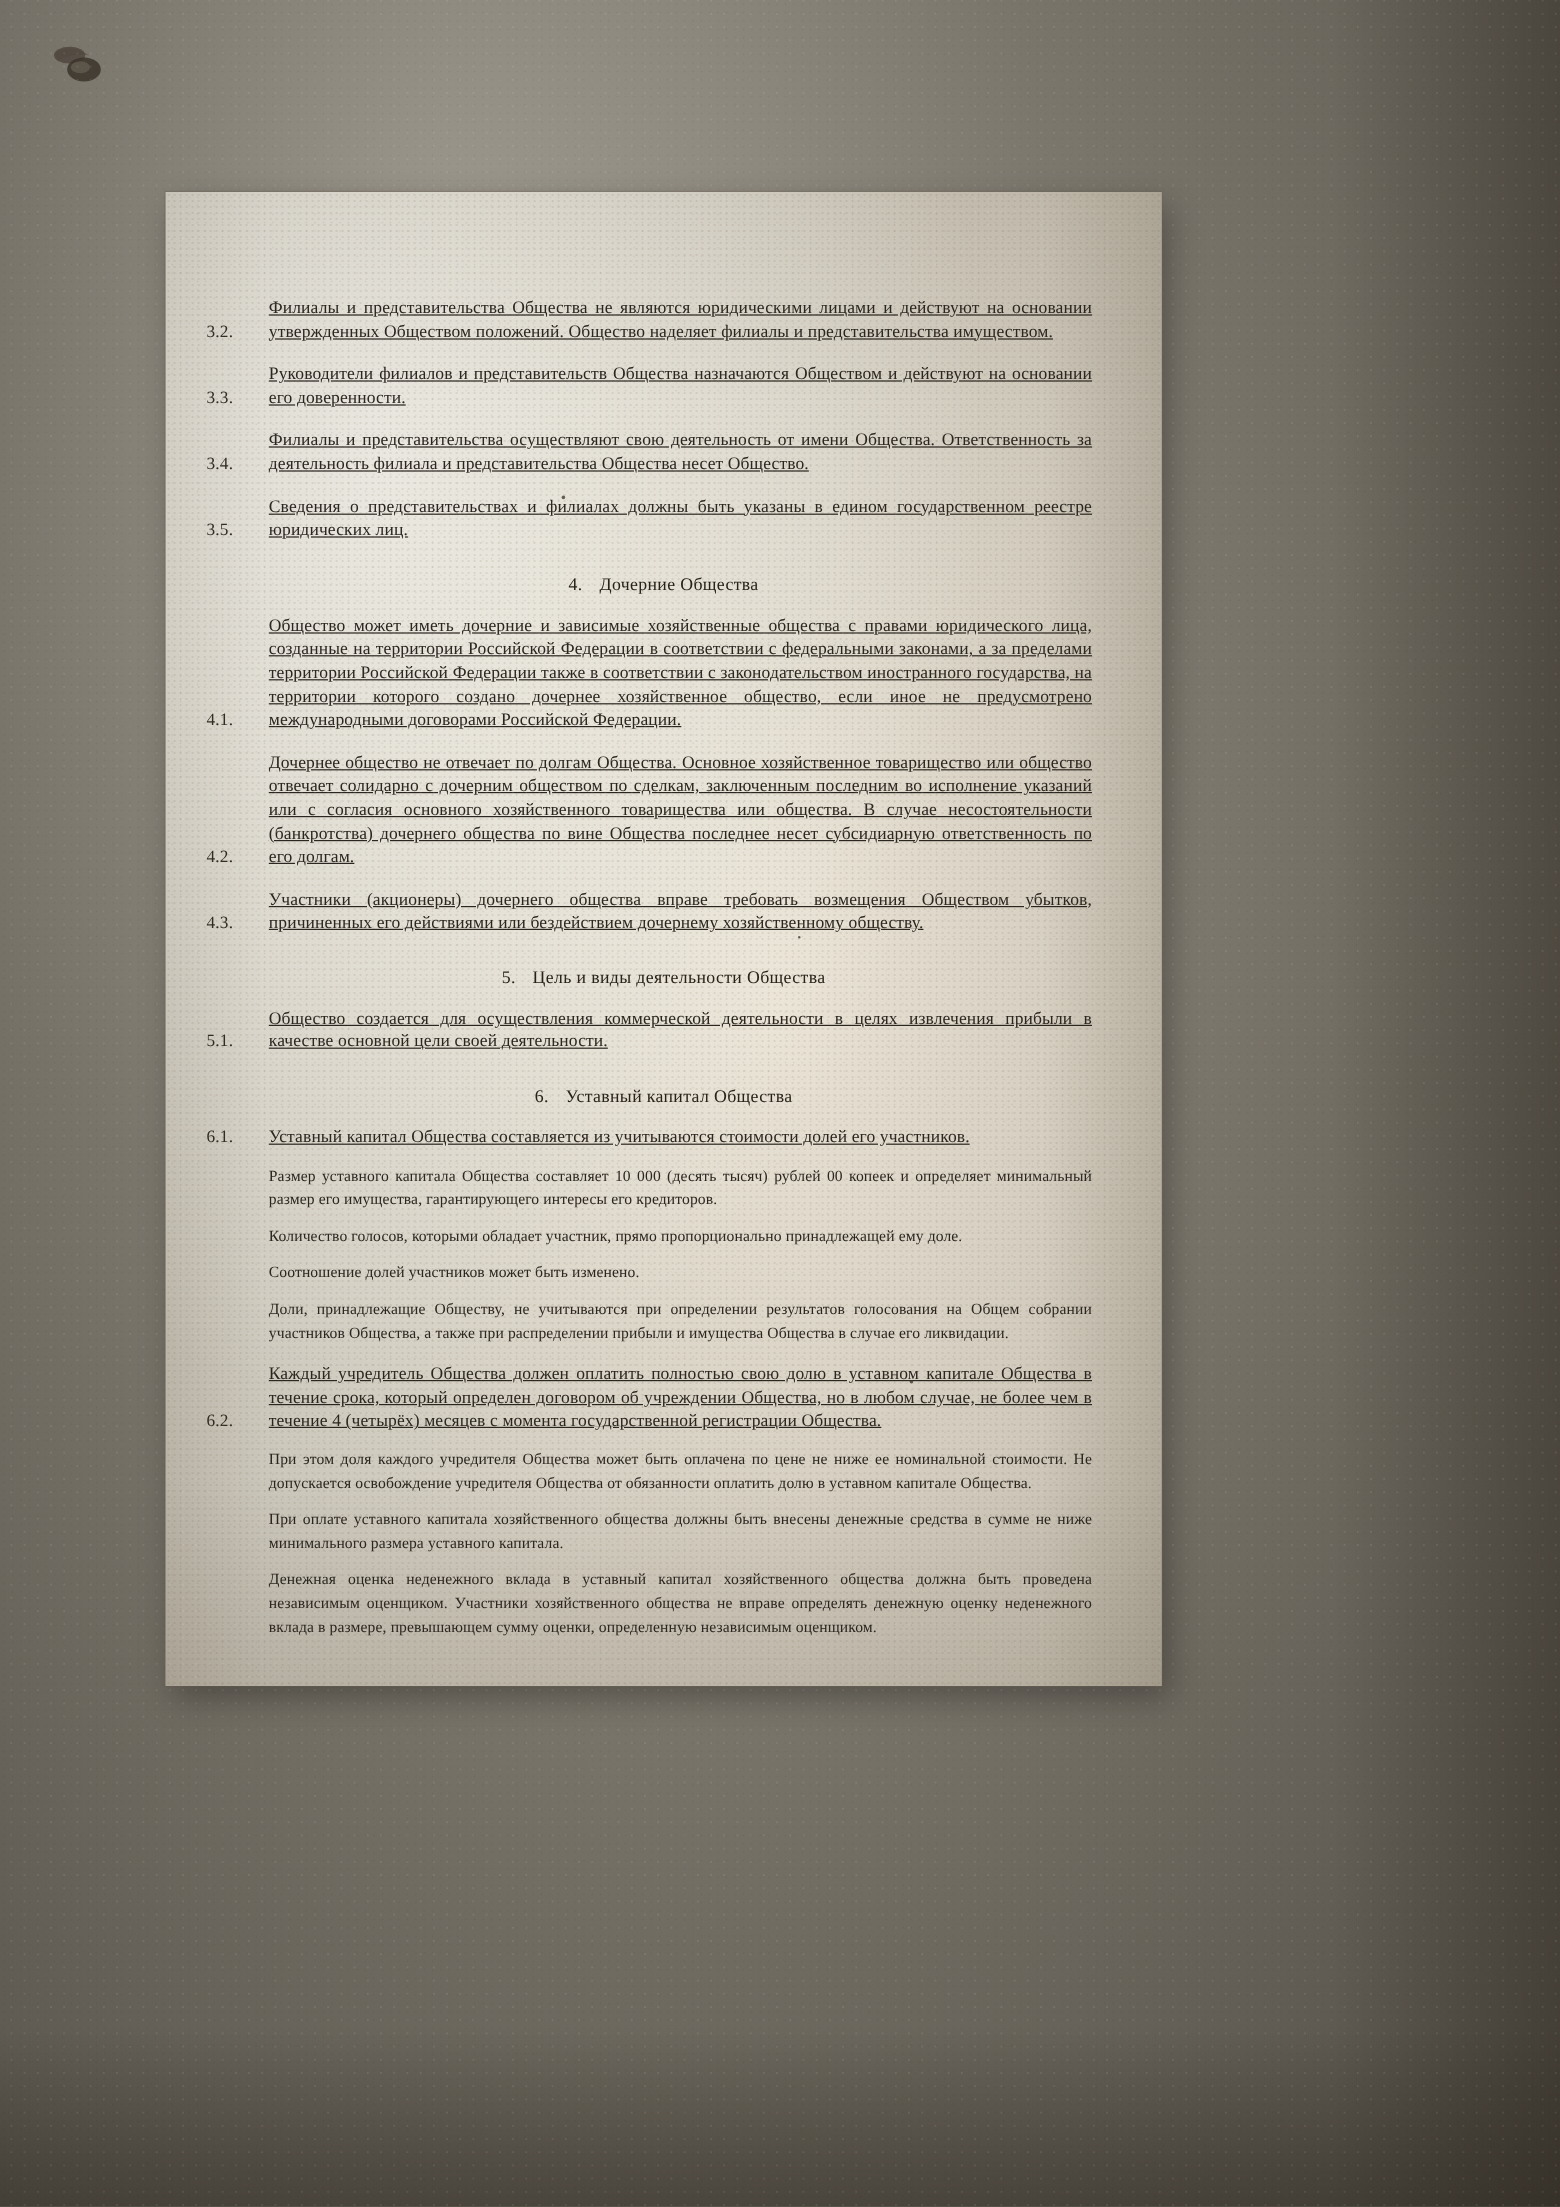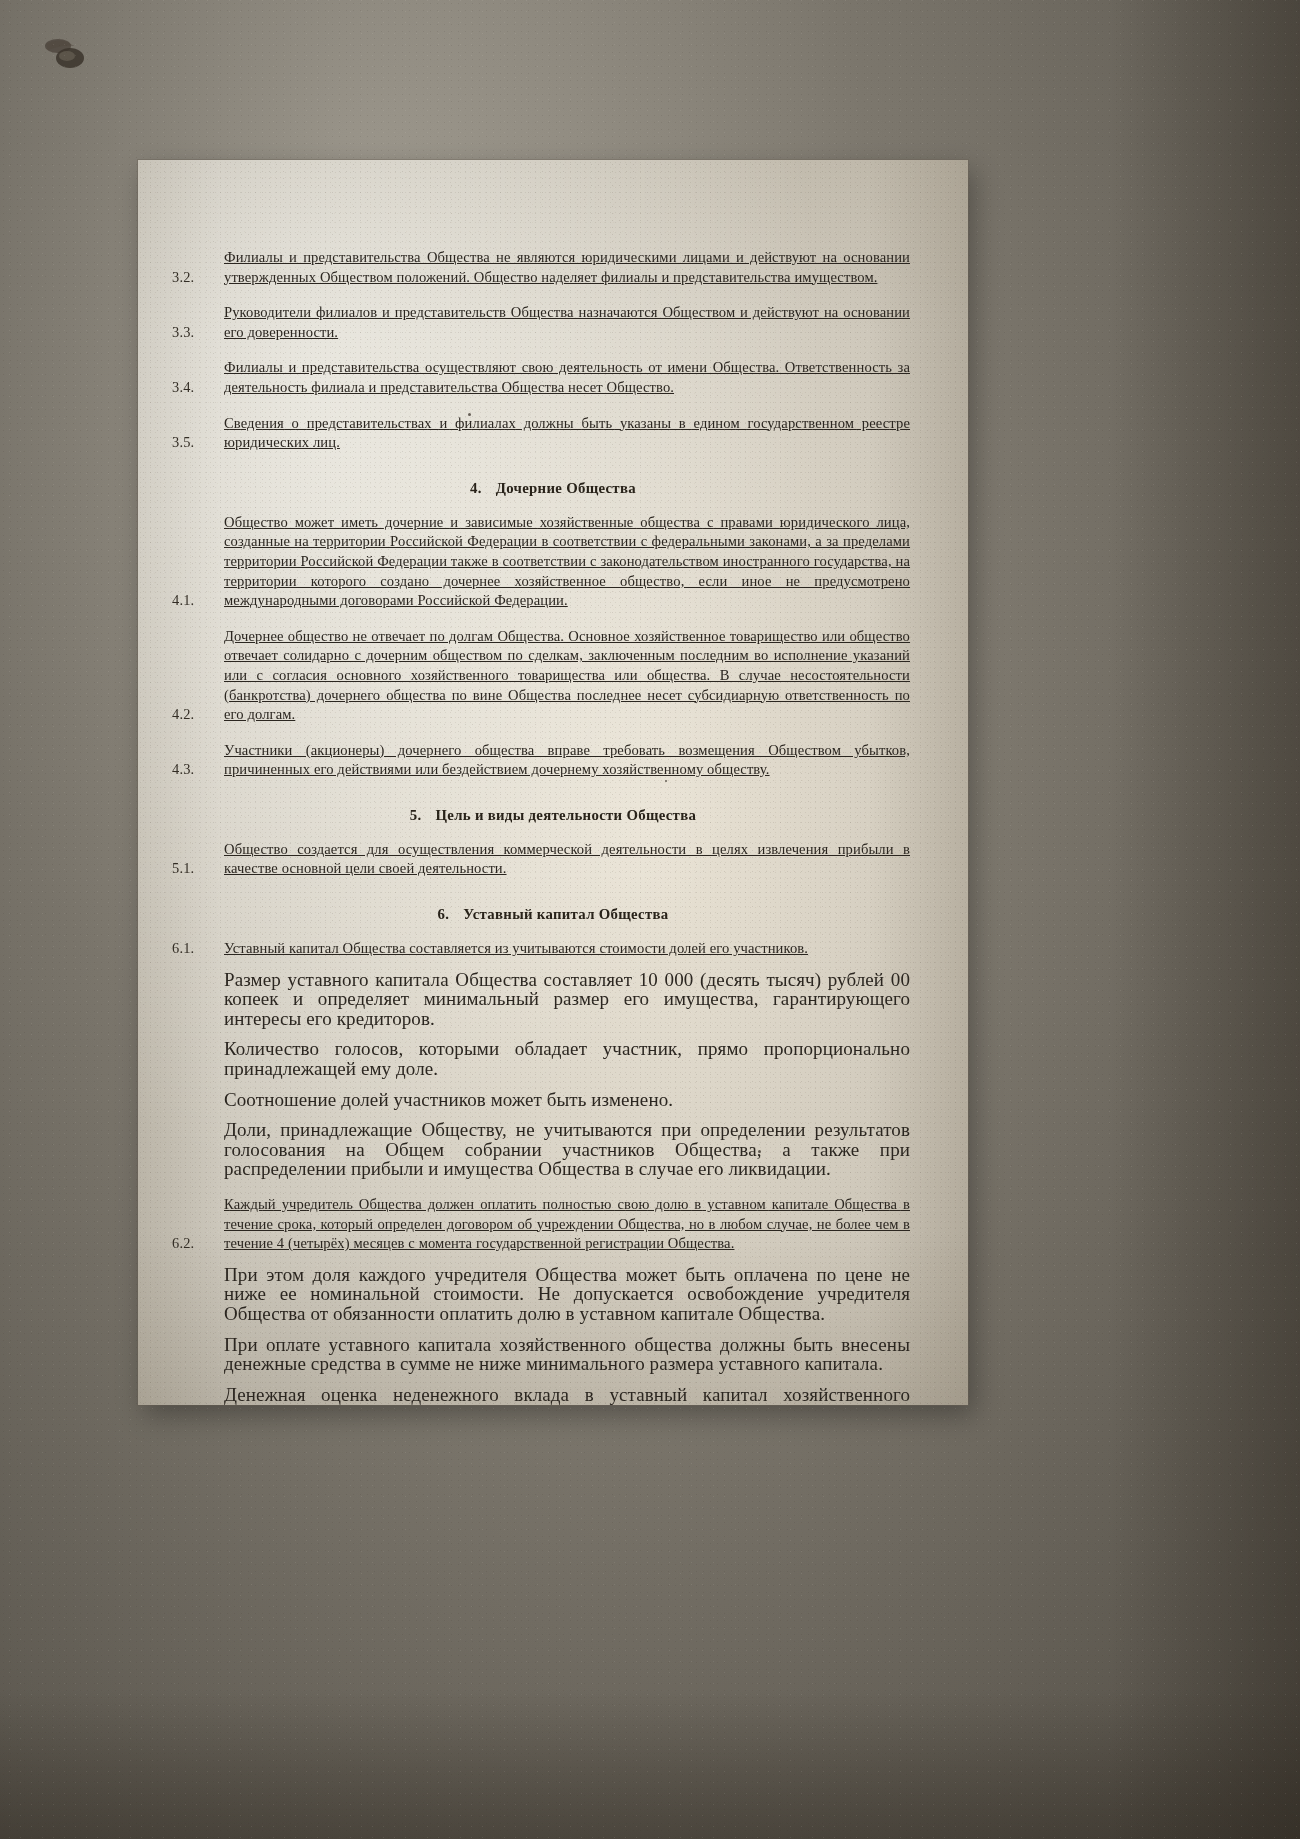--- a/index.html
+++ b/index.html
@@ -117,30 +117,30 @@
     text-justify: inter-word;
     color: #2b2620;
     letter-spacing: .1px;
     hyphens: none;
     text-decoration: underline;
   }
 
   
   .subpara {
     margin: 0 0 11px 58px;
-    font-size: 19px;
+    font-size: 13px;
     line-height: 19.6px;
     text-align: justify;
     color: #2b2620;
     letter-spacing: .1px;
   }
 
   .section-heading {
     text-align: center;
-    font-weight: bold;
+    font-weight: normal;
     font-size: 14.8px;
     letter-spacing: .3px;
     color: #282219;
     margin: 27px 0 16px 0;
     padding-left: 30px;
   }
   .section-heading .sec-no {
     margin-right: 14px;
   }
 

